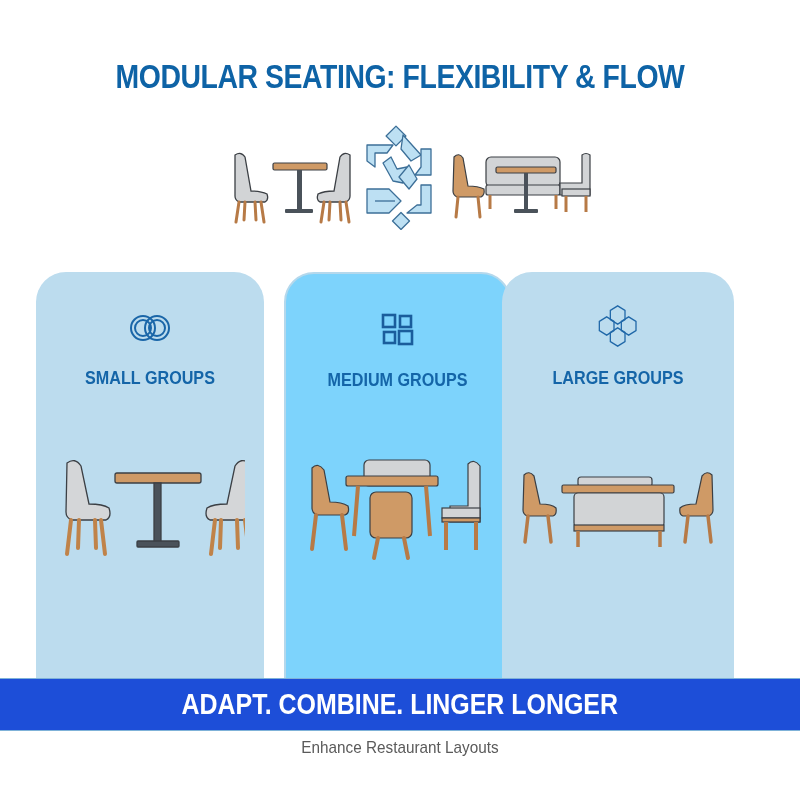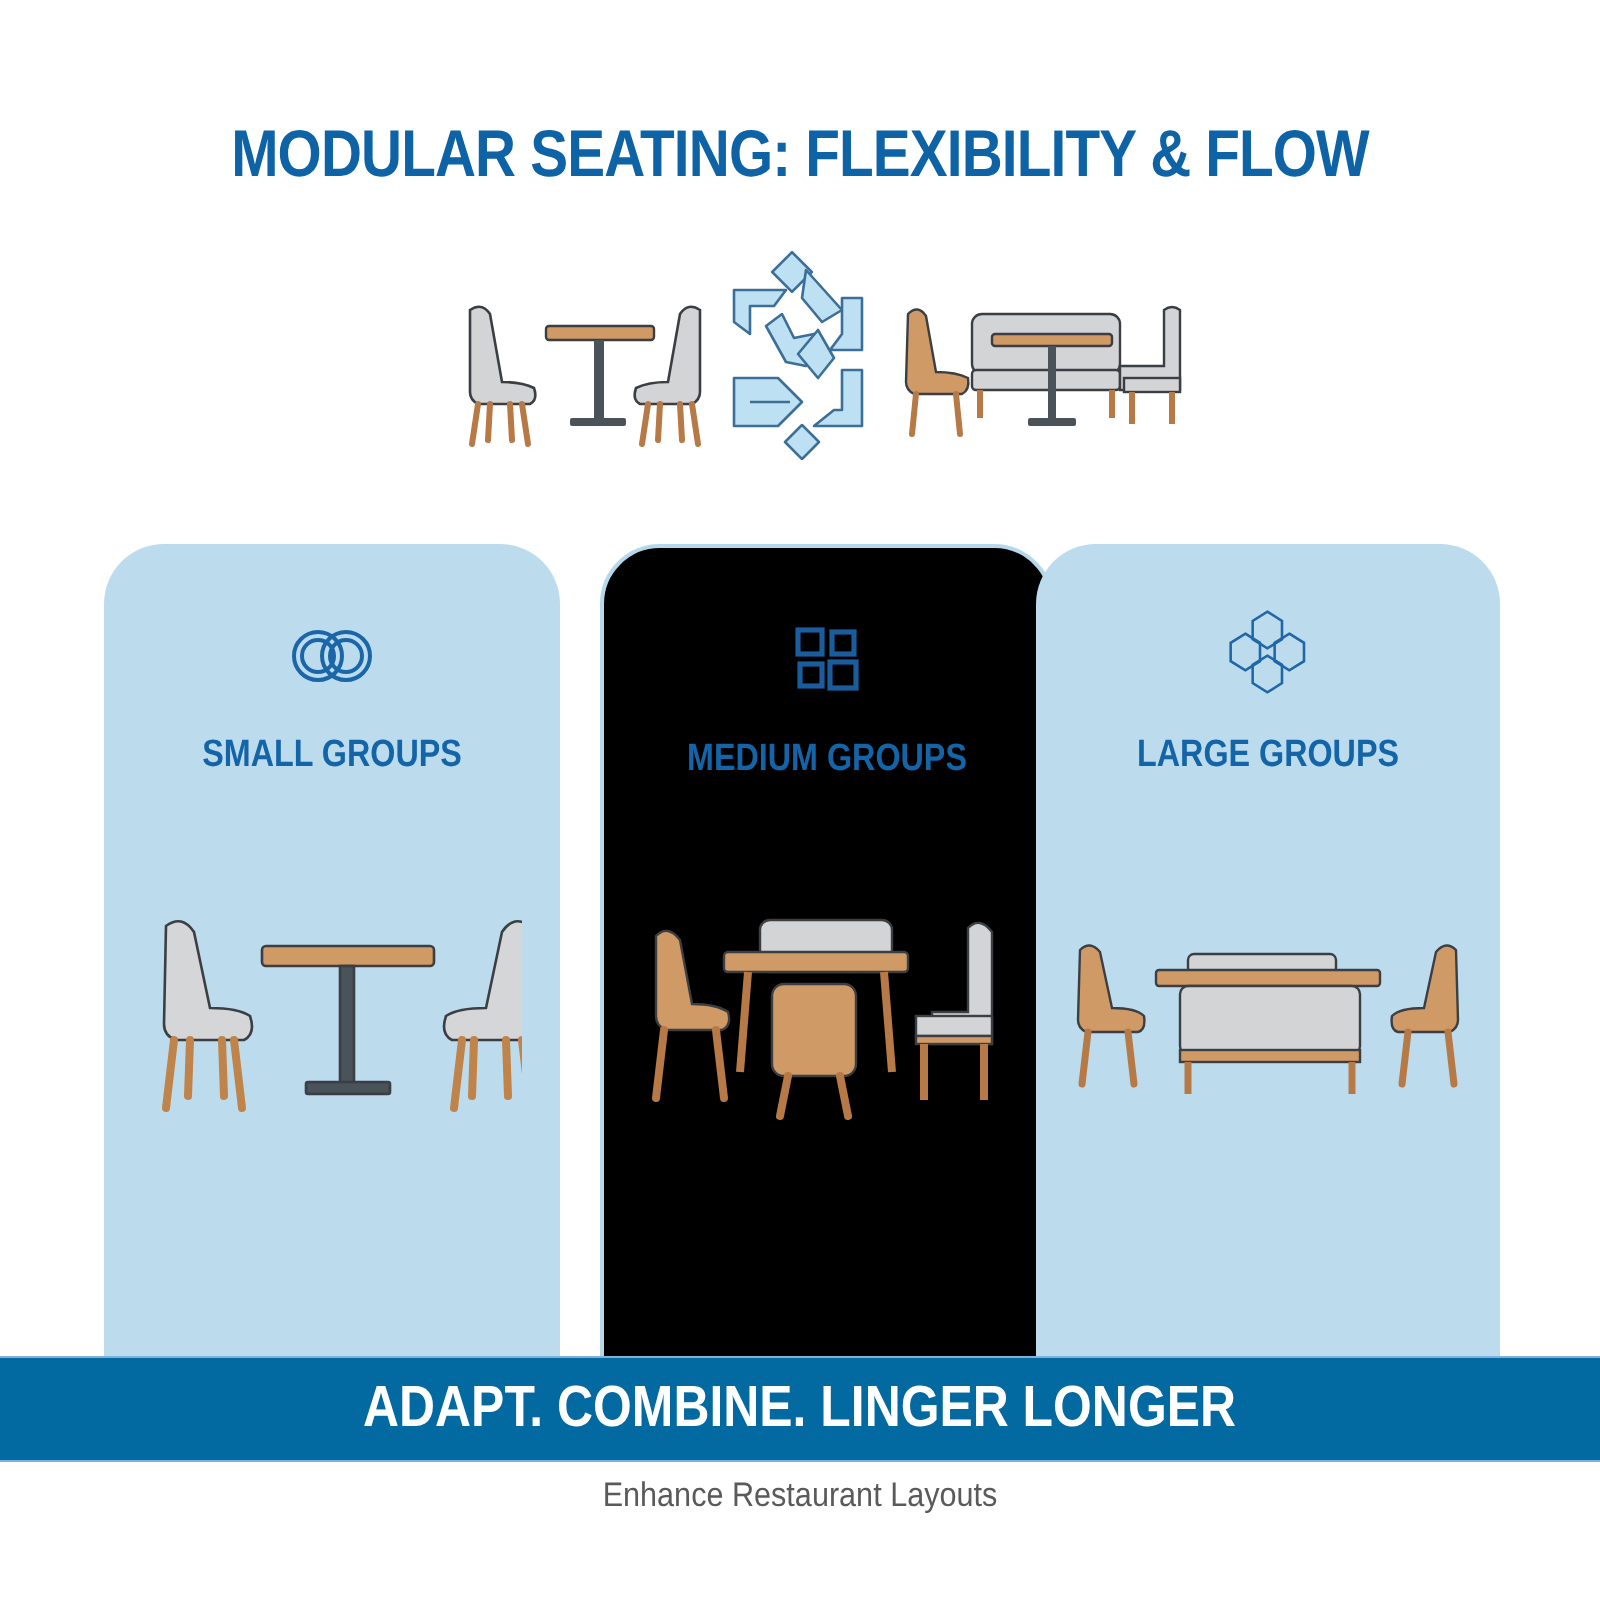--- a/index.html
+++ b/index.html
@@ -10,44 +10,44 @@
     position: absolute; top: 58px; left: 0; width: 800px; text-align: center;
     font-family: "Liberation Sans", sans-serif; font-weight: bold;
     font-size: 33px; letter-spacing: -0.5px; color: #0e63a6;
     transform: scaleX(0.86); transform-origin: center;
   }
 
   .hero { position: absolute; top: 125px; left: 230px; width: 370px; height: 105px; }
   .hero svg { width: 100%; height: 100%; }
 
   .card {
-    position: absolute; top: 272px; height: 438px; border-radius: 30px; margin-left: 16px;
+    position: absolute; top: 272px; height: 438px; border-radius: 30px;
   }
   .card.filled { background: #bcdcee; }
-  .card.outlined { background: #000000; border: 2.5px solid #b5d8ec; }
+  .card.outlined { background: #7dd3fc; border: 2.5px solid #b5d8ec; }
   .card-1 { left: 36px; width: 228px; }
   .card-2 { left: 284px; width: 227px; }
   .card-3 { left: 502px; width: 232px; }
 
   .card-icon { position: absolute; top: 38px; left: 0; width: 100%; height: 36px; display: flex; justify-content: center; }
   .card-icon svg { height: 36px; }
   .card-label {
     position: absolute; top: 95px; left: 0; width: 100%; text-align: center;
     font-weight: bold; font-size: 19px; color: #1465a8;
     transform: scaleX(0.85); transform-origin: center;
   }
   .card-illustration { position: absolute; left: 0; width: 100%; display: flex; justify-content: center; }
   .card-1 .card-illustration { top: 185px; height: 100px; }
   .card-2 .card-illustration { top: 182px; height: 105px; }
   .card-3 .card-illustration { top: 195px; height: 80px; }
   .card-illustration svg { height: 100%; }
 
   .banner {
     position: absolute; top: 678px; left: 0; width: 800px; height: 53px;
-    background: #0369a1; border-top: 1px solid #7fb2d8; border-bottom: 1px solid #7fb2d8;
+    background: #1d4ed8; border-top: 1px solid #7fb2d8; border-bottom: 1px solid #7fb2d8;
     display: flex; align-items: center; justify-content: center;
   }
   .banner-text {
     color: #ffffff; font-weight: bold; font-size: 29px;
     transform: scaleX(0.86); transform-origin: center; letter-spacing: 0px;
   }
   .subtitle {
     position: absolute; top: 738px; left: 0; width: 800px; text-align: center;
     color: #5a5a5a; font-size: 17px;
     transform: scaleX(0.9); transform-origin: center;

